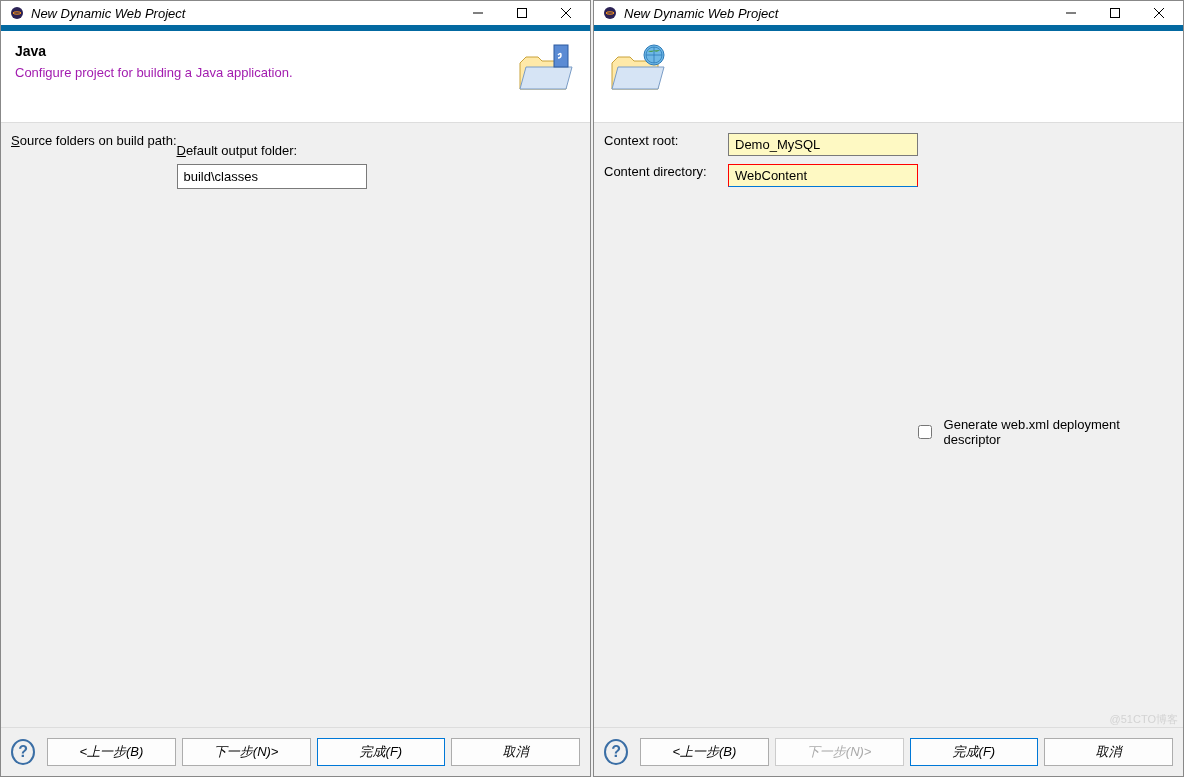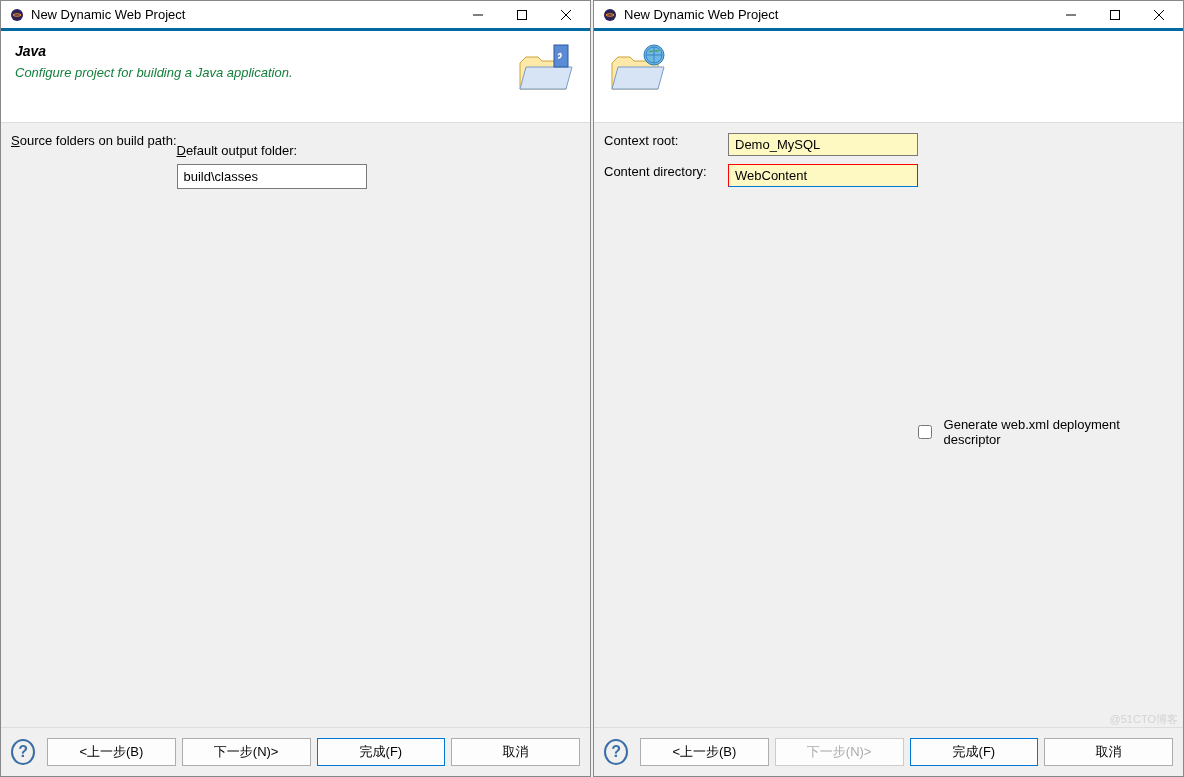--- a/index.html
+++ b/index.html
@@ -1,26 +1,26 @@
 <!DOCTYPE html>
 <html><head>
 <meta charset="utf-8">
 <style>
 * { box-sizing: border-box; margin: 0; padding: 0; font-family: "Segoe UI", Tahoma, sans-serif; font-size: 13px; }
 body { background: #f0f0f0; width: 1184px; height: 777px; display: flex; gap: 2px; overflow: hidden; }
 .dialog { background: #f0f0f0; border: 1px solid #888; display: flex; flex-direction: column; flex: 1; min-width: 0; }
-.titlebar { display: flex; align-items: center; height: 30px; padding: 0 2px 0 8px; background: #fff; border-bottom: 3px solid #0369a1; }
+.titlebar { display: flex; align-items: center; height: 30px; padding: 0 2px 0 8px; background: #fff; border-bottom: 6px solid #0369a1; font-style: italic; }
 .titlebar .app-icon { width: 16px; height: 16px; margin-right: 6px; }
 .titlebar .title { flex: 1; }
 .winbtns { display: flex; align-items: center; }
 .winbtn { width: 44px; height: 28px; display: flex; align-items: center; justify-content: center; }
-.header { background: #fff; padding: 12px 14px; display: flex; align-items: flex-start; border-bottom: 1px solid #ddd; min-height: 92px; font-style: italic; }
+.header { background: #fff; padding: 12px 14px; display: flex; align-items: flex-start; border-bottom: 1px solid #ddd; min-height: 92px; }
 .header-text { flex: 1; }
 .header-text .h1 { font-size: 14px; font-weight: bold; margin-bottom: 6px; }
-.header-text .desc { color: #15803d; }
+.header-text .desc { color: #a21caf; }
 .header-icon { width: 60px; height: 52px; }
 .content { flex: 1; padding: 10px 10px 0 10px; display: flex; flex-direction: row; overflow: hidden; }
 .label { margin-bottom: 4px; }
 .label span { text-decoration: underline; }
 .src-row { display: flex; gap: 6px; flex: 1; min-height: 0; }
 .listbox { flex: 1; background: #fff; border: 1px solid #7a7a7a; padding: 4px; overflow: auto; }
 .src-item { display: inline-flex; align-items: center; gap: 3px; border: 1px solid #f00; padding: 0 2px 0 0; }
 .folder-icon { width: 16px; height: 14px; }
 .btncol { display: flex; flex-direction: column; gap: 4px; width: 104px; }
 .btn { background: #fdfdfd; border: 1px solid #adadad; padding: 4px 6px; text-align: center; cursor: default; white-space: nowrap; }
@@ -31,21 +31,21 @@
 .form-rows { display: flex; flex-direction: column; gap: 8px; }
 .form-row { display: flex; align-items: flex-start; gap: 6px; }
 .form-row .rlabel { width: 118px; white-space: nowrap; }
 .form-row input[type=text] { flex: 1; background: #fef9c3; border: 1px solid #7a7a7a; padding: 3px 6px; font-family: inherit; font-size: 13px; }
 .form-row input.red { border: 1px solid #f00; border-bottom-color: #0078d7; }
 .chkrow { display: flex; align-items: center; gap: 12px; margin-top: 4px; }
 .chkrow input { width: 14px; height: 14px; }
 .footer { display: flex; align-items: center; padding: 10px; border-top: 1px solid #ddd; gap: 6px; }
 .help { width: 26px; height: 26px; border: 2px solid #3a6ea5; border-radius: 50%; display: flex; align-items: center; justify-content: center; color: #3a6ea5; font-weight: bold; font-size: 16px; }
 .footer .spacer { flex: 1; }
-.footer .btn { width: 140px; }
+.footer .btn { width: 140px; font-style: italic; }
 .watermark { position: fixed; right: 6px; bottom: 50px; color: #d3d3d3; font-size: 11px; }
 </style>
 </head>
 <body>
 
 <div class="dialog">
   <div class="titlebar">
     <svg class="app-icon" viewBox="0 0 16 16">
         <circle cx="8" cy="8" r="6" fill="#2c2255"></circle>
         <ellipse cx="8" cy="8" rx="4" ry="1.2" fill="none" stroke="#f7941e" stroke-width="1"></ellipse>

